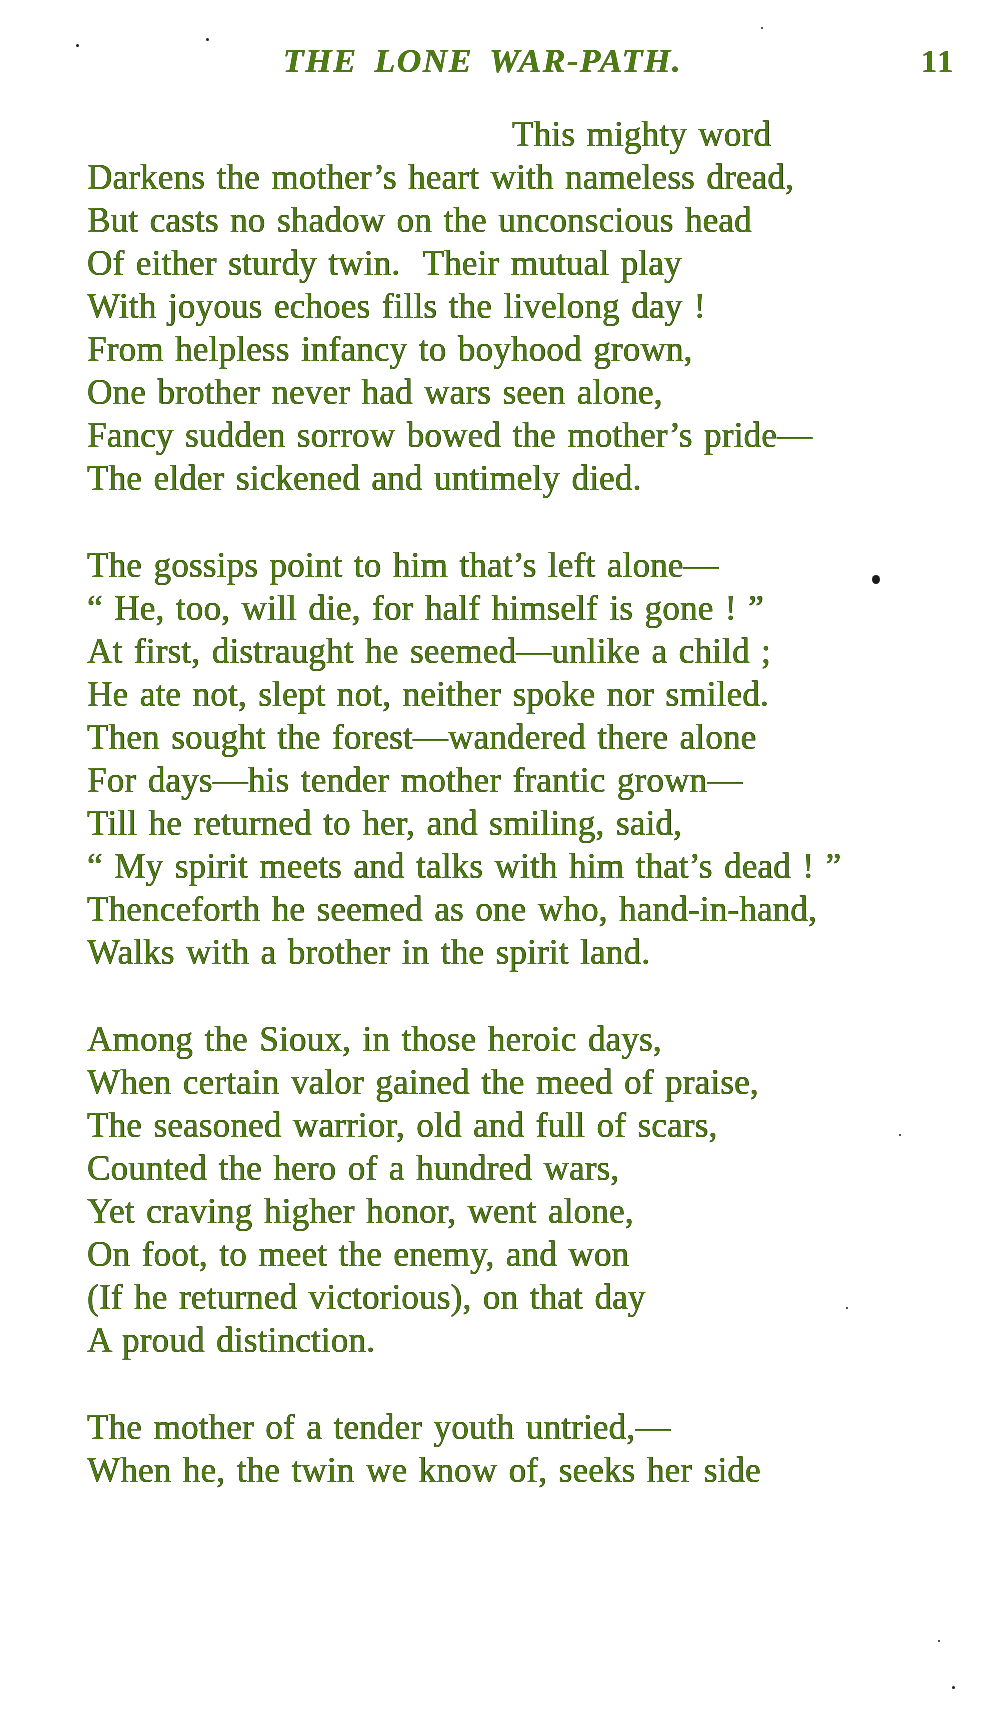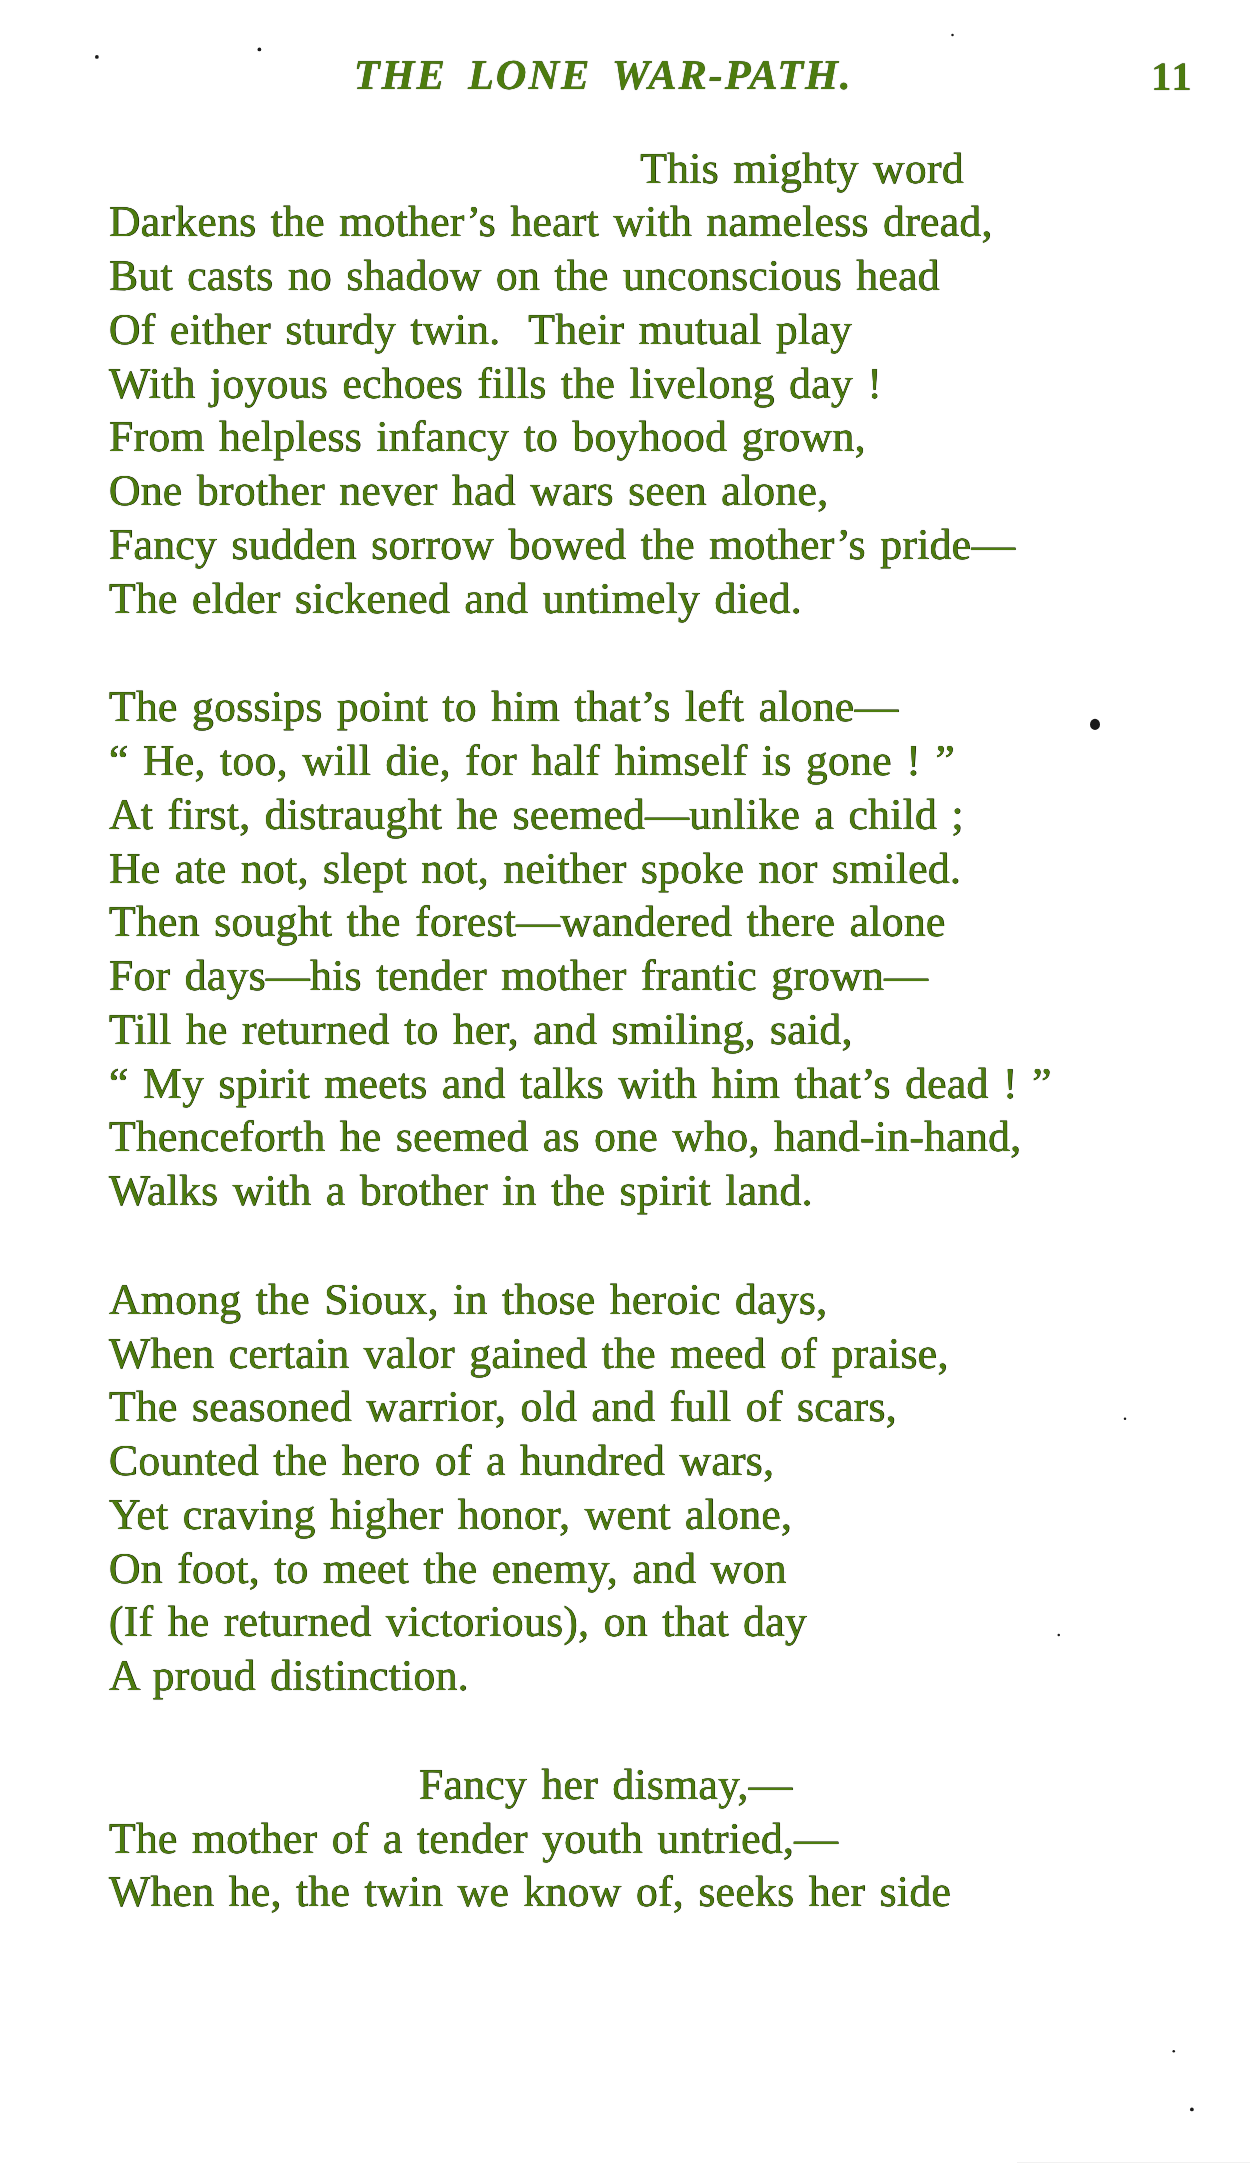--- a/index.html
+++ b/index.html
@@ -104,21 +104,20 @@
         <div class="line">Among the Sioux, in those heroic days,</div>
         <div class="line">When certain valor gained the meed of praise,</div>
         <div class="line">The seasoned warrior, old and full of scars,</div>
         <div class="line">Counted the hero of a hundred wars,</div>
         <div class="line">Yet craving higher honor, went alone,</div>
         <div class="line">On foot, to meet the enemy, and won</div>
         <div class="line">(If he returned victorious), on that day</div>
         <div class="line">A proud distinction.</div>
       </div>
     <div class="stanza">
-        <div class="line indent-mid">Fancy her dismay,—</div>
         <div class="line">The mother of a tender youth untried,—</div>
         <div class="line">When he, the twin we know of, seeks her side</div>
       </div>
   </div>
 
   <div class="speck" style="left:872px; top:575px; width:8px; height:9px;"></div>
   <div class="speck" style="left:76px;  top:44px;  width:3px; height:3px;"></div>
   <div class="speck" style="left:206px; top:38px;  width:3px; height:3px;"></div>
   <div class="speck" style="left:761px; top:27px;  width:2px; height:2px;"></div>
   <div class="speck" style="left:899px; top:1134px; width:2px; height:2px;"></div>

